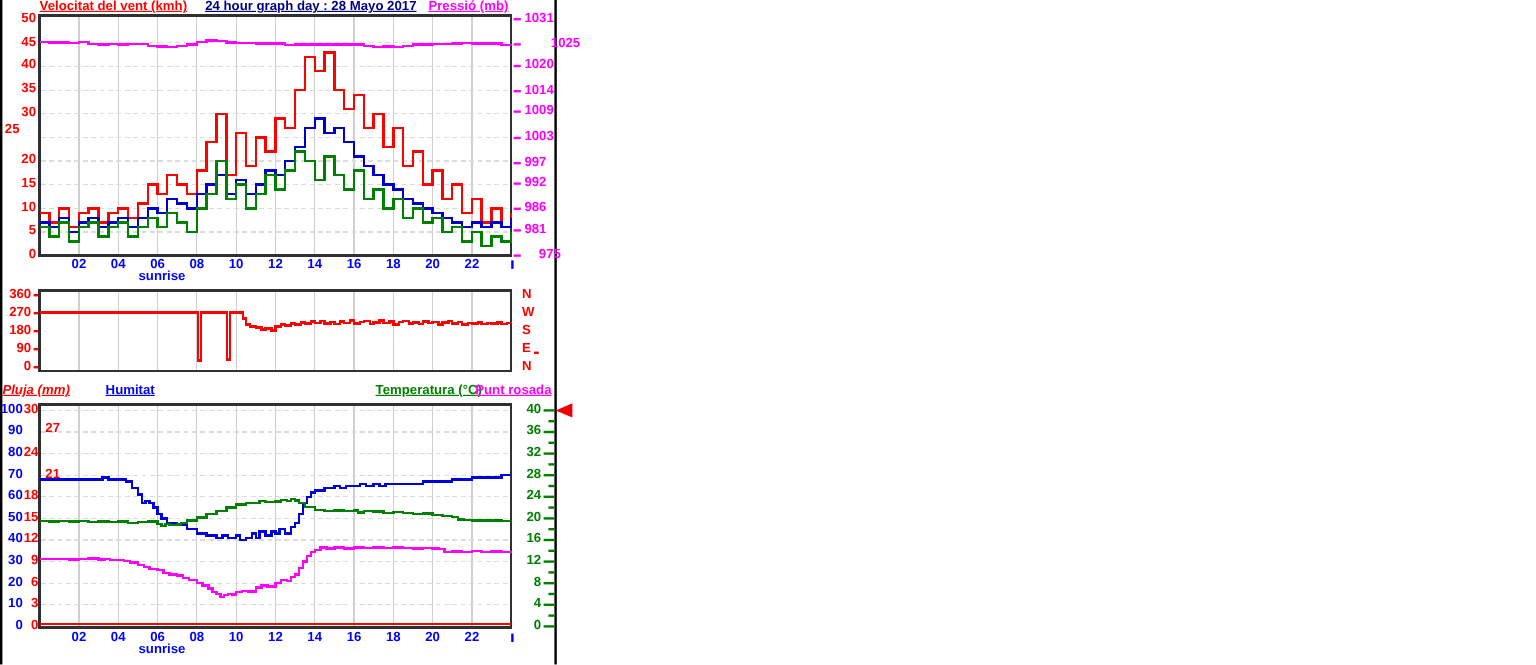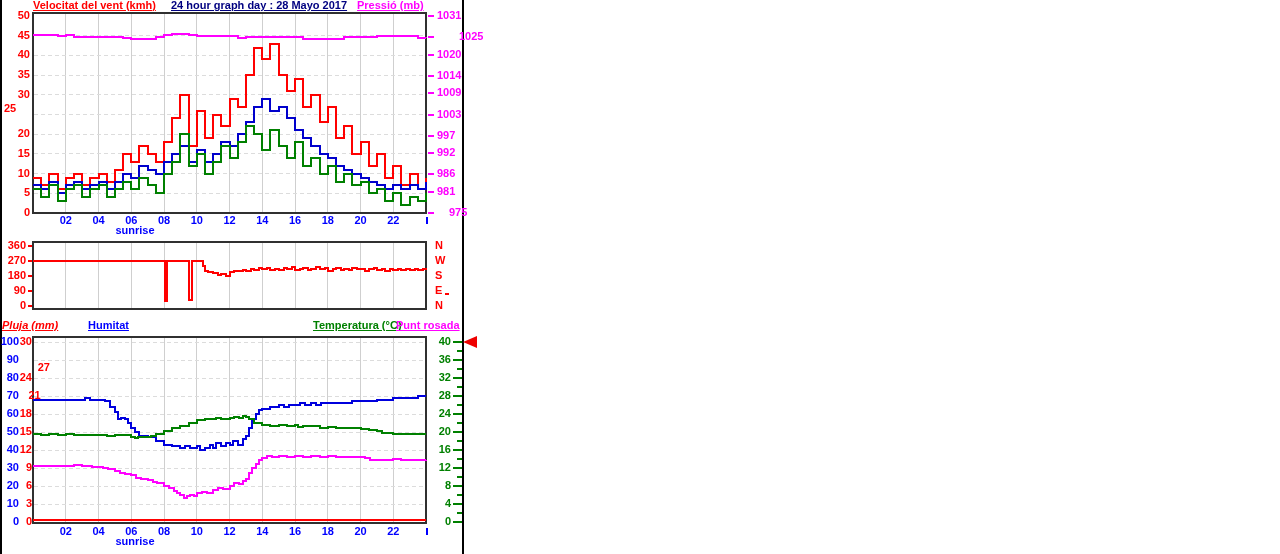--- a/index.html
+++ b/index.html
@@ -160,25 +160,25 @@
       <line x1="2" y1="168" x2="392" y2="168" stroke="#dcdcdc" stroke-width="1" stroke-dasharray="4 3" shape-rendering="crispEdges"></line>
       <rect x="1" y="1" width="393" height="186" fill="none" stroke="#303030" stroke-width="2" shape-rendering="crispEdges"></rect>
       <path d="M1.0 63.6H17.4V63.6H33.8V63.6H50.1V63.6H53.4V61.8H58.3V63.6H66.5V63.6H73.0V65.4H78.0V70.8H82.9V76.2H86.2V83.4H89.4V81.6H92.7V83.4H96.0V87.0H99.3V92.4H102.5V96.0H107.4V99.6H115.6V101.4H123.8V105.0H132.0V108.6H140.2V110.4H148.4V112.2H153.3V110.4H158.2V112.2H164.8V110.4H168.0V114.0H172.9V112.2H177.9V108.6H181.1V112.2H184.4V106.8H189.3V110.4H194.2V106.8H197.5V108.6H200.8V105.0H205.7V108.6H210.6V103.2H213.9V99.6H217.1V92.4H220.4V83.4H223.7V78.0H227.0V74.4H230.3V72.6H238.4V70.8H246.6V69.0H251.5V70.8H256.5V69.0H263.0V69.0H267.9V67.2H272.8V69.0H279.4V67.2H284.3V69.0H289.2V67.2H295.8V67.2H303.9V67.2H312.1V67.2H320.3V65.4H328.5V65.4H336.7V65.4H344.9V63.6H353.1V63.6H361.3V61.8H369.4V61.8H377.6V61.8H385.8V60.0H394.0V60.0" fill="none" stroke="#0000dd" stroke-width="2" shape-rendering="crispEdges"></path>
       <path d="M1.0 98.3H9.2V98.7H17.4V98.3H25.6V98.7H33.8V98.3H41.9V99.1H50.1V98.7H58.3V99.1H66.5V98.7H74.7V99.6H82.9V99.1H91.1V98.7H99.3V100.5H102.5V102.3H105.8V100.5H109.1V101.4H115.6V101.0H118.9V99.6H123.8V97.8H132.0V95.1H140.2V92.4H148.4V89.7H156.6V87.0H164.8V84.3H172.9V83.4H181.1V83.0H184.4V81.6H189.3V82.5H197.5V82.0H202.4V80.7H207.3V81.6H210.6V79.8H213.9V81.1H217.1V83.4H222.1V86.5H230.3V88.8H238.4V89.7H246.6V89.3H254.8V89.7H263.0V89.3H266.3V91.0H271.2V89.7H279.4V90.1H287.6V91.5H295.8V90.6H303.9V91.5H312.1V92.4H320.3V92.0H328.5V93.3H336.7V94.2H344.9V94.6H349.8V96.9H354.7V97.4H361.3V97.8H369.4V97.8H377.6V97.8H385.8V98.3H394.0V98.3" fill="none" stroke="#008000" stroke-width="2" shape-rendering="crispEdges"></path>
       <path d="M1.0 129.8H9.2V129.8H17.4V129.8H25.6V130.2H33.8V129.8H41.9V129.3H50.1V130.2H55.0V129.8H59.9V130.6H66.5V130.6H71.4V131.6H76.3V132.9H82.9V134.7H87.8V136.5H92.7V138.3H99.3V139.2H104.2V141.5H109.1V142.8H115.6V143.7H120.5V145.5H125.4V147.3H132.0V150.0H136.9V151.8H141.8V154.5H145.1V157.2H148.4V159.0H151.7V161.7H154.9V159.9H158.2V159.0H161.5V159.5H164.8V157.2H169.7V156.3H174.6V156.8H181.1V153.6H186.0V151.8H191.0V152.7H197.5V150.0H202.4V147.3H207.3V148.2H210.6V144.6H213.9V142.8H217.1V137.4H220.4V132.0H223.7V127.5H227.0V123.9H230.3V122.1H235.2V120.3H240.1V121.2H246.6V120.3H254.8V121.2H263.0V120.3H271.2V120.8H279.4V120.3H287.6V120.8H295.8V120.3H303.9V120.8H312.1V121.2H320.3V120.8H328.5V121.2H333.4V121.6H338.3V123.9H344.9V123.5H353.1V123.9H361.3V123.0H369.4V123.9H377.6V123.5H385.8V123.9H394.0V123.5" fill="none" stroke="#ff00ff" stroke-width="2" shape-rendering="crispEdges"></path>
       <path d="M1.0 184.0H394.0V184.0" fill="none" stroke="#ff0000" stroke-width="2" shape-rendering="crispEdges"></path>
     </svg>
     <div class="tick" style="left: -2px; top: 336px; width: 21px; text-align: right; color: rgb(0, 0, 255);">100</div>
     <div class="tick" style="left: 19px; top: 336px; width: 13px; text-align: right; color: rgb(255, 0, 0);">30</div>
     <div class="tick" style="left: -2px; top: 354px; width: 21px; text-align: right; color: rgb(0, 0, 255);">90</div>
-    <div class="tick" style="left: 19px; top: 362px; width: 31px; text-align: right; color: rgb(255, 0, 0);">27</div>
+    <div class="tick" style="left: 19px; top: 352px; width: 31px; text-align: right; color: rgb(255, 0, 0);">27</div>
     <div class="tick" style="left: -2px; top: 372px; width: 21px; text-align: right; color: rgb(0, 0, 255);">80</div>
     <div class="tick" style="left: 19px; top: 372px; width: 13px; text-align: right; color: rgb(255, 0, 0);">24</div>
     <div class="tick" style="left: -2px; top: 390px; width: 21px; text-align: right; color: rgb(0, 0, 255);">70</div>
-    <div class="tick" style="left: 19px; top: 390px; width: 31px; text-align: center; color: rgb(255, 0, 0);">21</div>
+    <div class="tick" style="left: 19px; top: 390px; width: 31px; text-align: right; color: rgb(255, 0, 0);">21</div>
     <div class="tick" style="left: -2px; top: 408px; width: 21px; text-align: right; color: rgb(0, 0, 255);">60</div>
     <div class="tick" style="left: 19px; top: 408px; width: 13px; text-align: right; color: rgb(255, 0, 0);">18</div>
     <div class="tick" style="left: -2px; top: 426px; width: 21px; text-align: right; color: rgb(0, 0, 255);">50</div>
     <div class="tick" style="left: 19px; top: 426px; width: 13px; text-align: right; color: rgb(255, 0, 0);">15</div>
     <div class="tick" style="left: -2px; top: 444px; width: 21px; text-align: right; color: rgb(0, 0, 255);">40</div>
     <div class="tick" style="left: 19px; top: 444px; width: 13px; text-align: right; color: rgb(255, 0, 0);">12</div>
     <div class="tick" style="left: -2px; top: 462px; width: 21px; text-align: right; color: rgb(0, 0, 255);">30</div>
     <div class="tick" style="left: 19px; top: 462px; width: 13px; text-align: right; color: rgb(255, 0, 0);">9</div>
     <div class="tick" style="left: -2px; top: 480px; width: 21px; text-align: right; color: rgb(0, 0, 255);">20</div>
     <div class="tick" style="left: 19px; top: 480px; width: 13px; text-align: right; color: rgb(255, 0, 0);">6</div>

